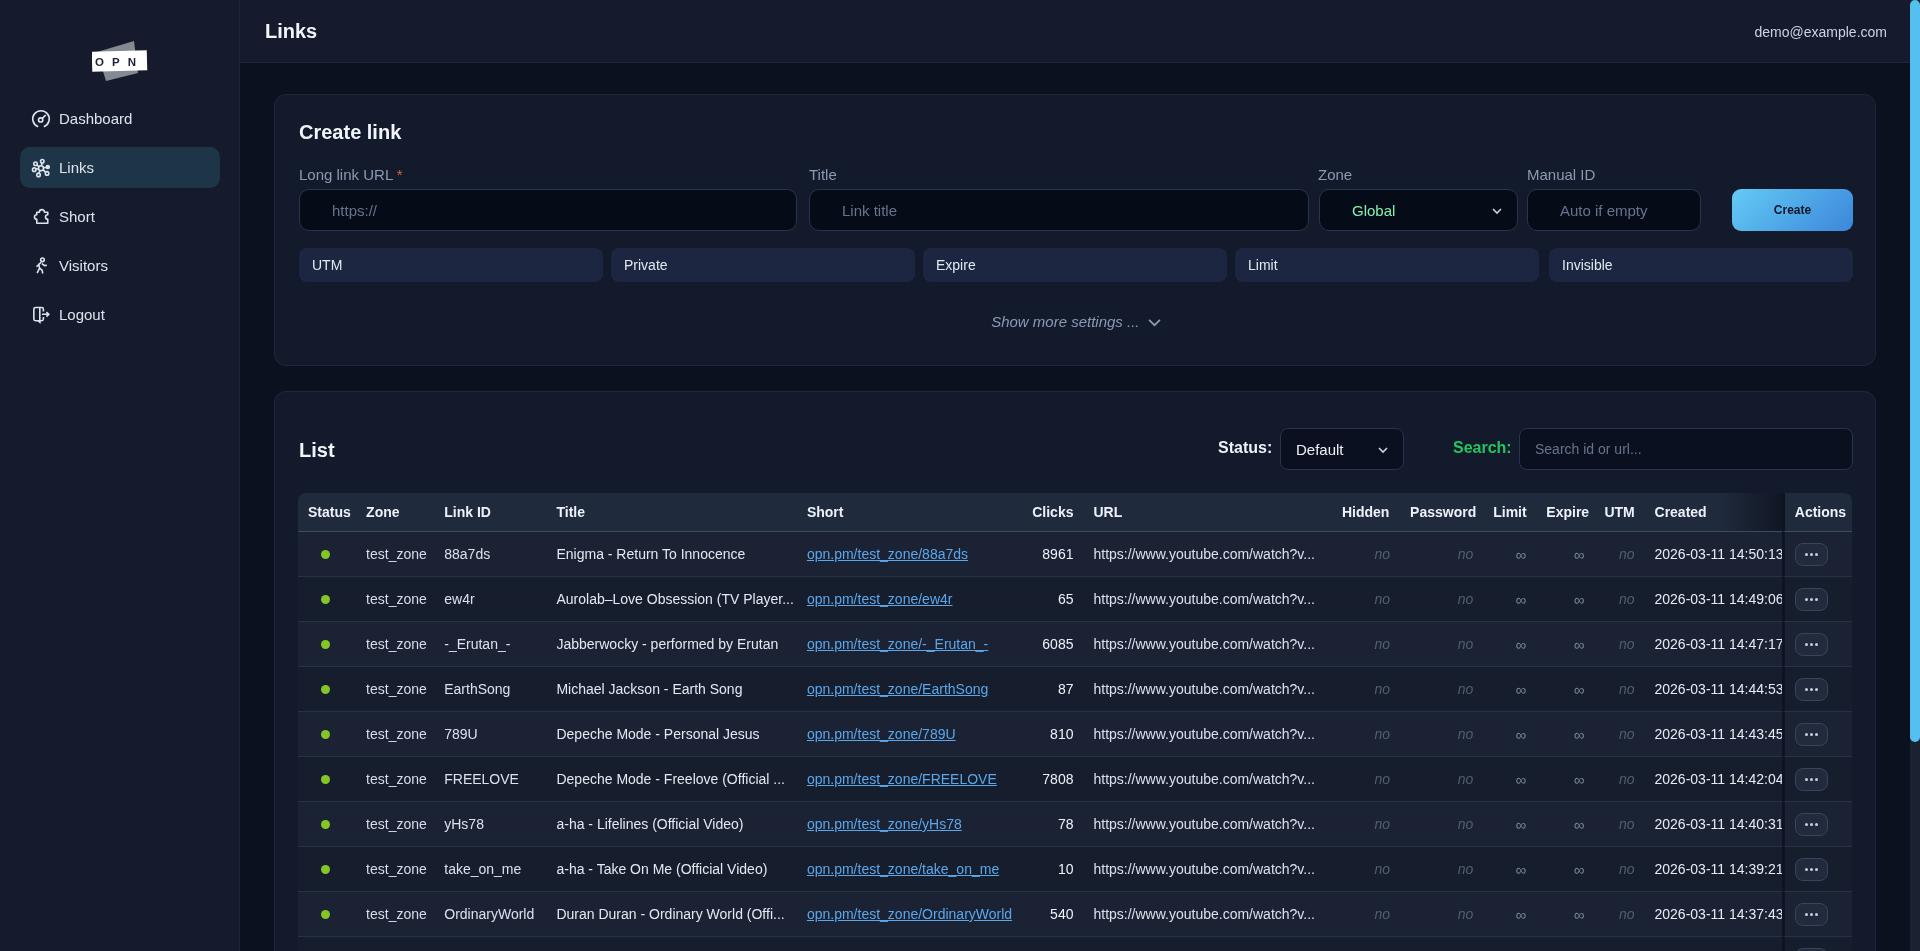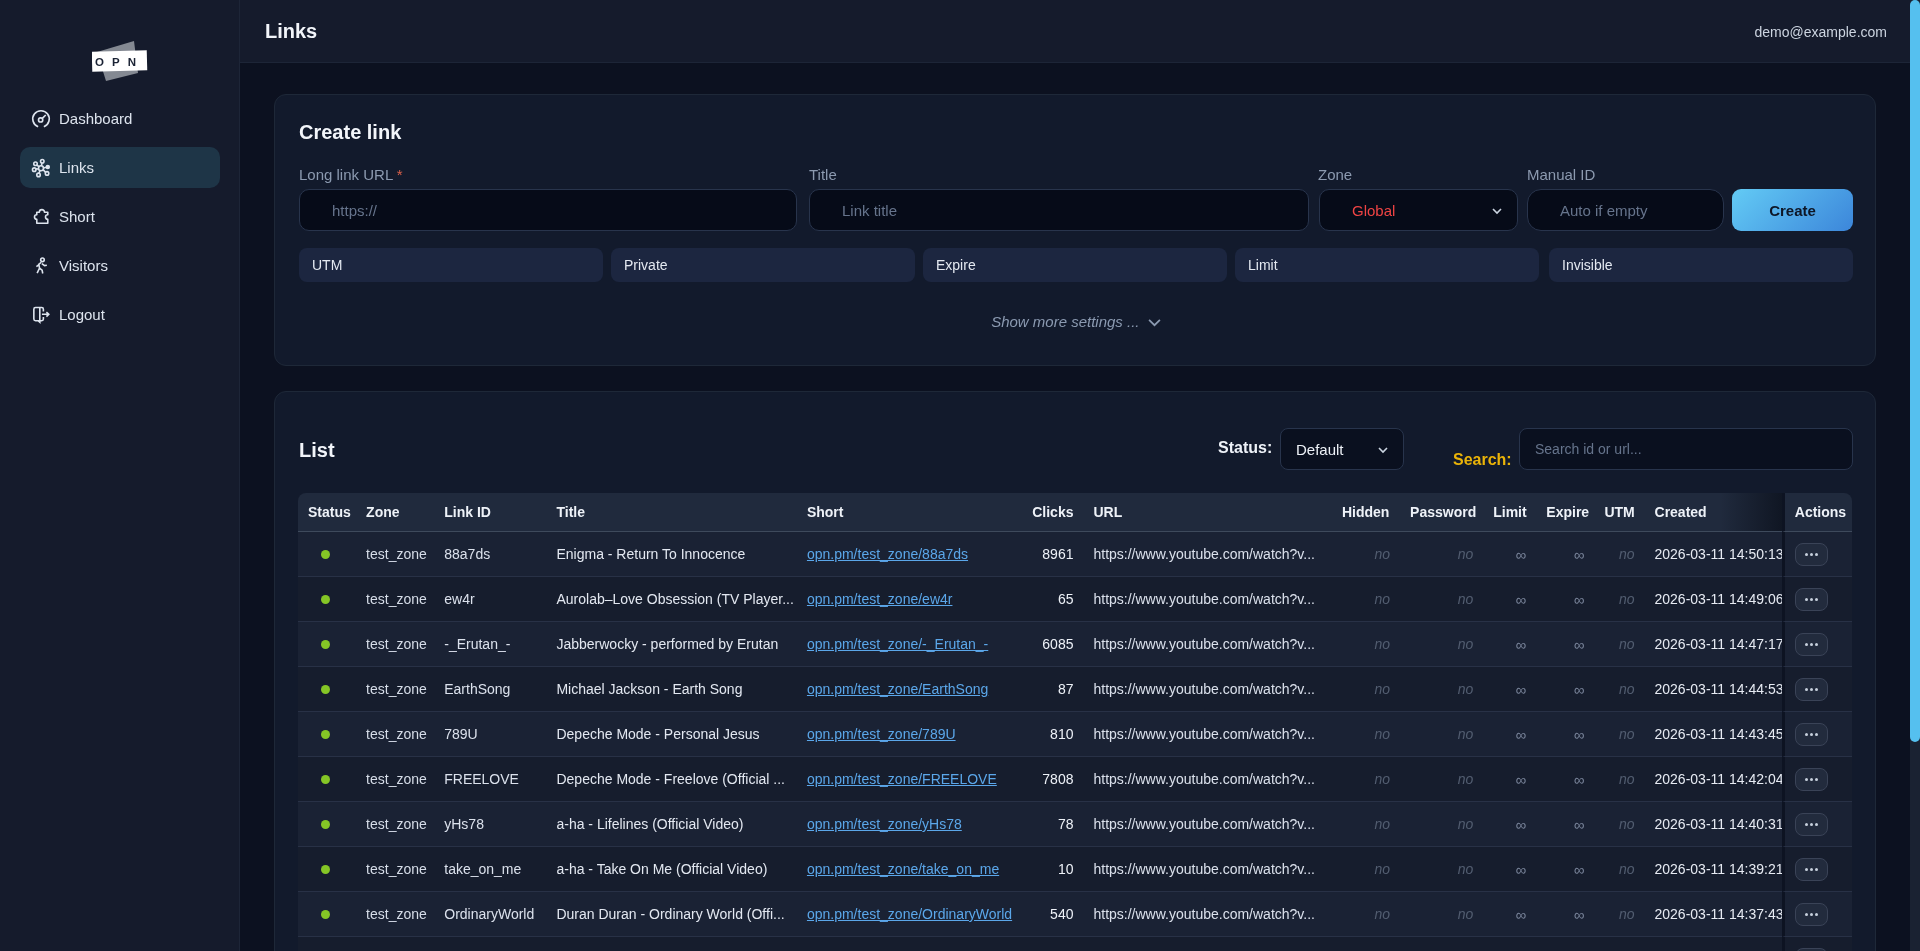--- a/index.html
+++ b/index.html
@@ -17,26 +17,26 @@
   .card { position:absolute; background:#121a2c; border:1px solid #1e2838; border-radius:12px; }
   #card1 { left:274px; top:94px; width:1602px; height:272px; }
   #card2 { left:274px; top:391px; width:1602px; height:620px; }
   .card h2 { position:absolute; left:24px; top:26px; font-size:20px; font-weight:bold; color:#f2f5fa; }
   .label { position:absolute; font-size:15px; color:#8c9ab0; }
   .inp { position:absolute; top:94px; height:42px; background:#060b18; border:1px solid #28344c; border-radius:10px; color:#e8edf4; font-size:15px; display:flex; align-items:center; padding-left:32px; }
   .inp .ph { color:#66748c; }
   .chev { position:absolute; right:14px; top:15px; }
   .featbtn { position:absolute; top:153px; height:34px; width:304px; background:#1c2640; border-radius:8px; color:#e4e9f1; font-size:14px; display:flex; align-items:center; padding-left:13px; }
   .showmore { position:absolute; top:218px; left:0; width:1554px; text-align:center; font-size:15px; font-style:italic; color:#8b9ab1; }
-  .createbtn { position:absolute; left:1433px; top:94px; width:121px; height:42px; border-radius:9px; background:linear-gradient(135deg,#63cbf5 0%,#3c86da 100%); color:#0d1626; font-weight:bold; font-size:15px; display:flex; align-items:center; justify-content:center; }
+  .createbtn { position:absolute; left:1433px; top:94px; width:121px; height:42px; border-radius:9px; background:linear-gradient(135deg,#63cbf5 0%,#3c86da 100%); color:#0d1626; font-weight:bold; font-size:12px; display:flex; align-items:center; justify-content:center; }
   .inner { position:absolute; left:24px; top:0; width:1554px; }
   
   .lheadrow { position:absolute; top:36px; left:24px; width:1554px; height:42px; }
   .lheadrow .status-lbl { position:absolute; left:919px; top:11px; font-size:16px; font-weight:bold; color:#eef2f8; }
-  .lheadrow .search-lbl { position:absolute; left:1154px; top:11px; font-size:16px; font-weight:bold; color:#eab308;margin-top:12px; }
+  .lheadrow .search-lbl { position:absolute; left:1154px; top:11px; font-size:16px; font-weight:bold; color:#22c55e; }
   .sel { position:absolute; background:#0a101f; border:1px solid #28344c; border-radius:8px; height:42px; display:flex; align-items:center; padding-left:15px; color:#edf1f7; font-size:15px; }
   table { position:absolute; left:23px; top:101px; width:1554px; border-collapse:separate; border-spacing:0; table-layout:fixed; font-size:14px; }
   thead th { background:#202a3d; color:#eef2f8; font-weight:bold; text-align:left; height:39px; padding:0 0 0 10px; border-bottom:1px solid #3e4a5c; }
   thead th:first-child { border-radius:8px 0 0 0; }
   thead th.actions { border-radius:0 8px 0 0; }
   tbody td { height:45px; padding:0 0 0 10px; color:#dbe1ec; white-space:nowrap; overflow:hidden; }
     tbody tr:nth-child(odd) td { background:#1a2234; }
   tbody tr:nth-child(even) td { background:#161d2d; }
   tbody tr td { border-bottom:1px solid #283146; }
   td.c-zone { color:#d6dde8; }
@@ -118,26 +118,26 @@
     <div class="label" style="left:510px;top:71px;">Title</div>
     <div class="label" style="left:1019px;top:71px;">Zone</div>
     <div class="label" style="left:1228px;top:71px;">Manual ID</div>
     <div class="inp" style="left:0;width:498px;">
         <span class="ph">https://</span>
       </div>
     <div class="inp" style="left:510px;width:500px;">
         <span class="ph">Link title</span>
       </div>
     <div class="inp" style="left:1020px;width:199px;">
-        <span style="color:#ef4444;">Global</span>
+        <span style="color:#86efac;">Global</span>
       <svg class="chev" width="12" height="12" viewBox="0 0 12 12" fill="none" stroke="#cbd5e1" stroke-width="1.6">
           <path d="M2 4l4 4 4-4"></path>
         </svg>
     </div>
-    <div class="inp" style="left:1228px;width:197px;border-radius:14px;">
+    <div class="inp" style="left:1228px;width:174px;">
         <span class="ph">Auto if empty</span>
       </div>
     <div class="createbtn">Create</div>
     <div class="featbtn" style="left:0;">UTM</div>
     <div class="featbtn" style="left:312px;">Private</div>
     <div class="featbtn" style="left:624px;">Expire</div>
     <div class="featbtn" style="left:936px;">Limit</div>
     <div class="featbtn" style="left:1250px;">Invisible</div>
     <div class="showmore">Show more settings ...&nbsp; <svg width="13" height="11" viewBox="0 0 12 10" fill="none" stroke="#8b9ab1" stroke-width="1.6" style="vertical-align:-1px;">
           <path d="M1 2.5l5 5 5-5"></path>

